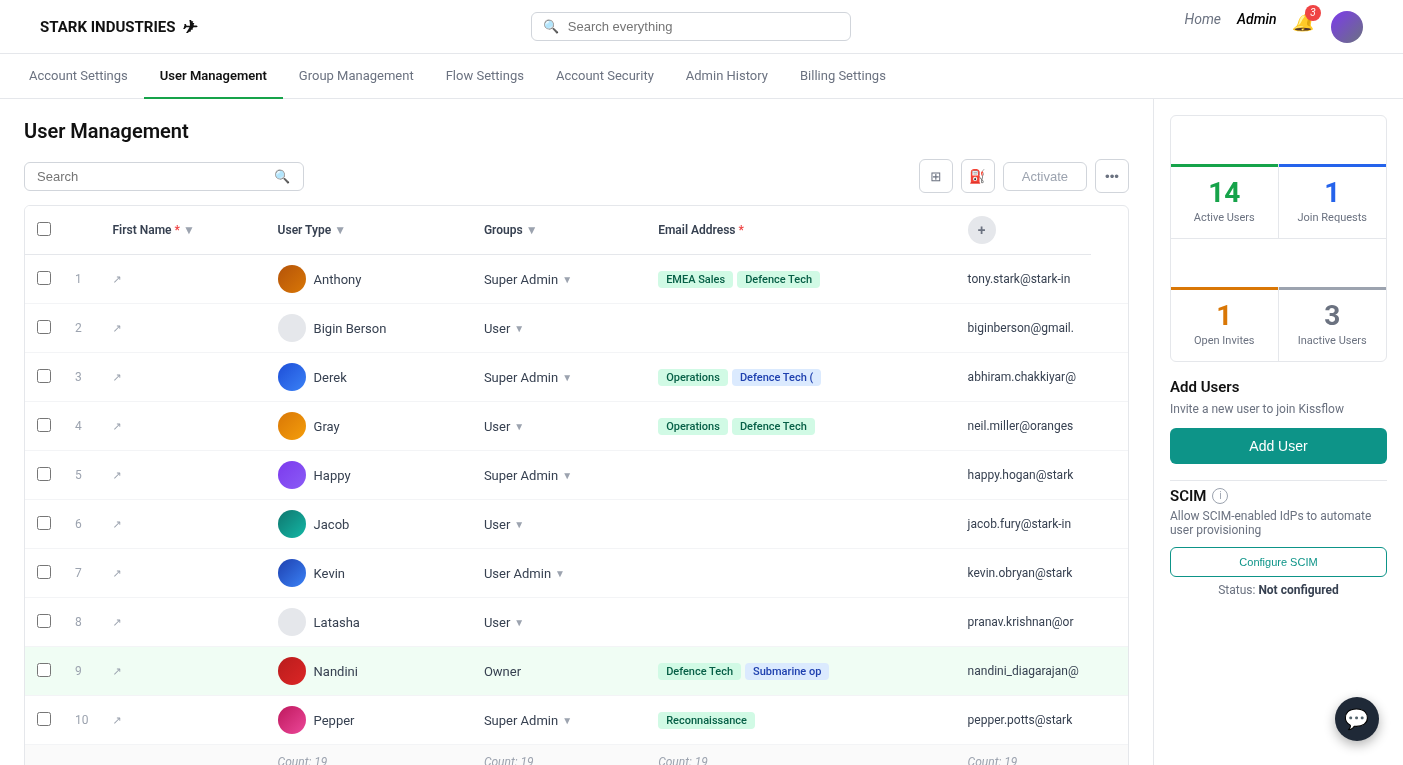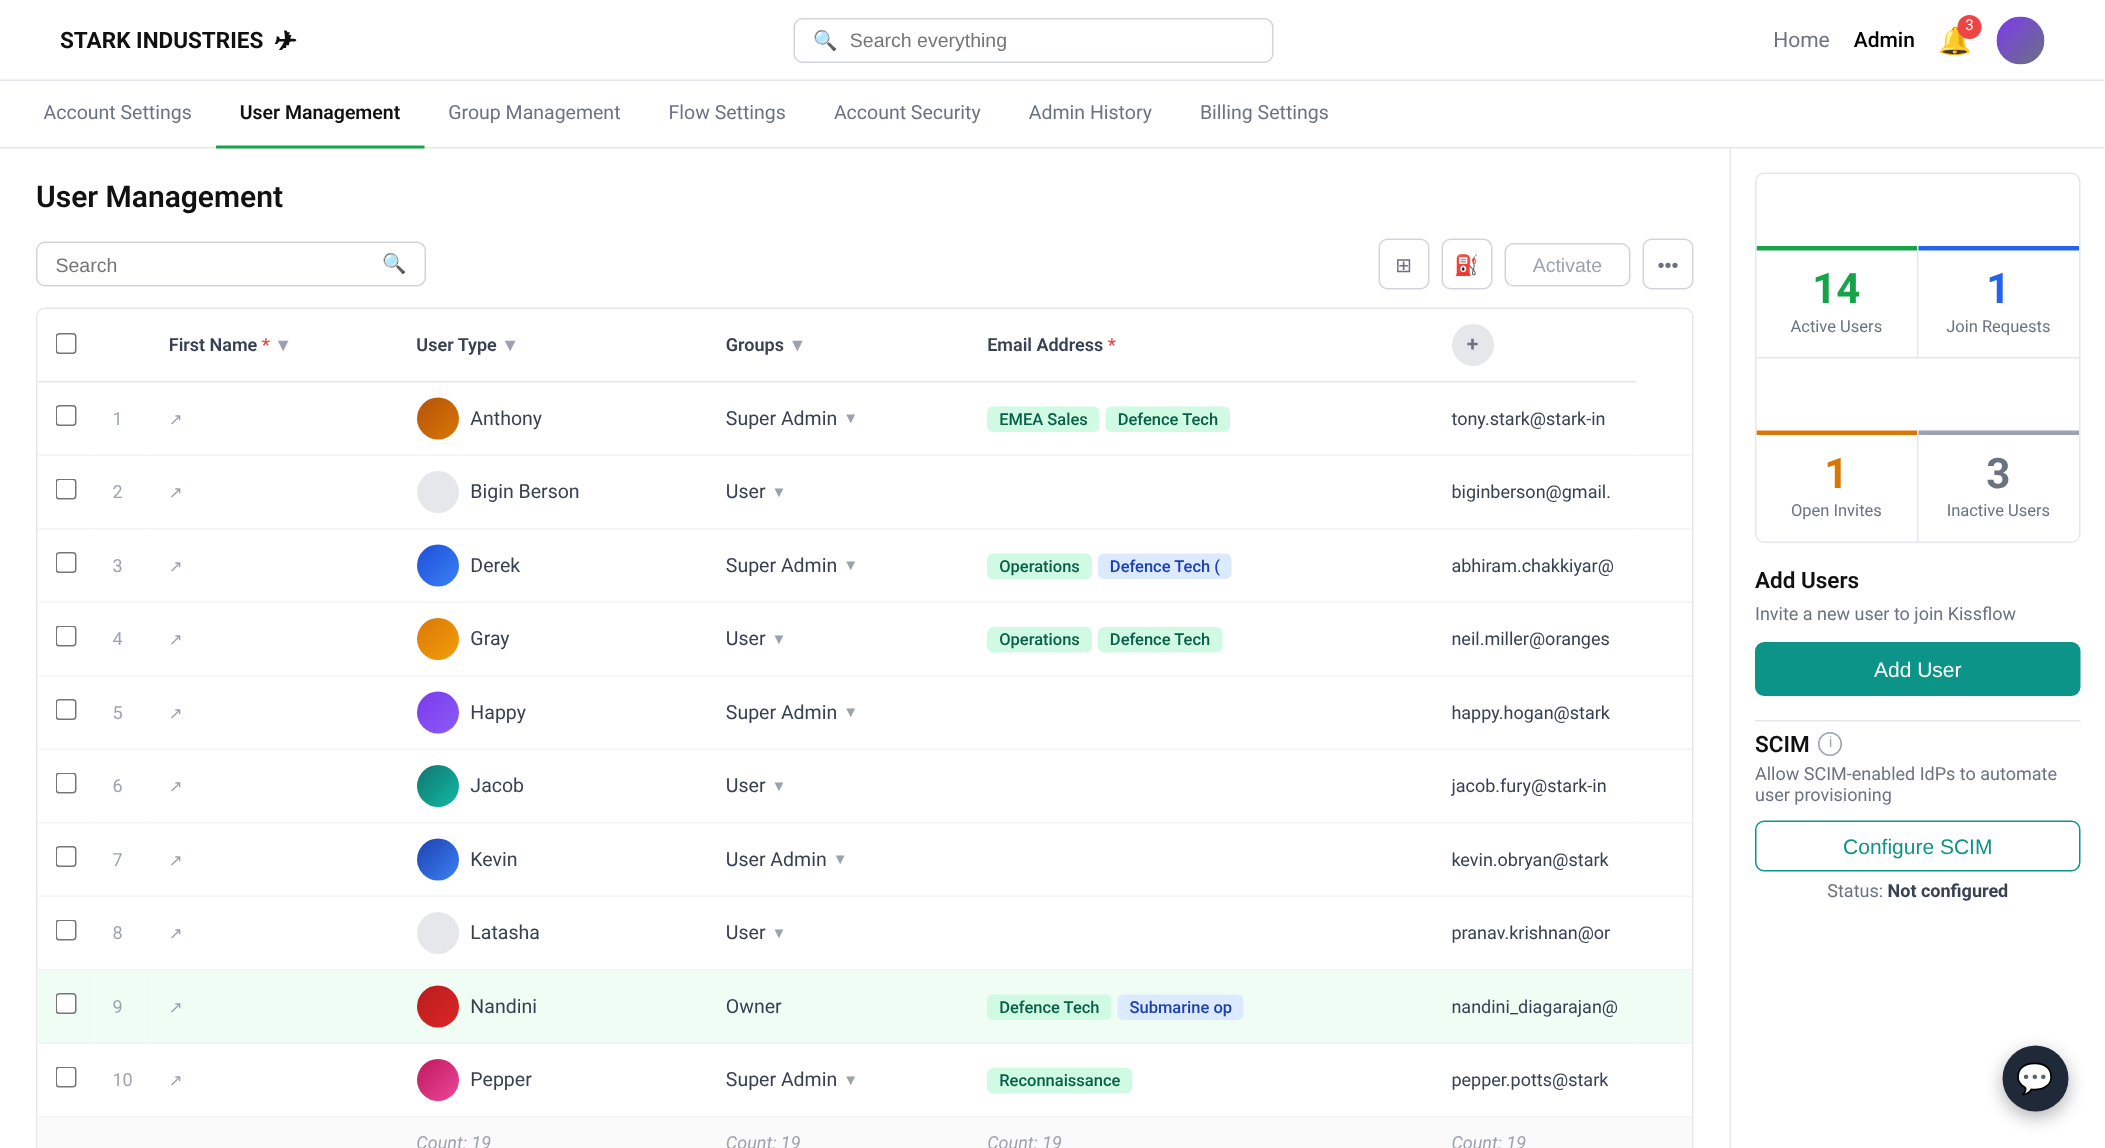--- a/index.html
+++ b/index.html
@@ -10,21 +10,21 @@
       display: flex; align-items: center; justify-content: space-between;
       padding: 0 40px; height: 54px; border-bottom: 1px solid #e5e7eb;
       background: #fff;
     }
     .logo { display: flex; align-items: center; gap: 6px; font-weight: 700; font-size: 15px; color: #111; }
     .search-global {
       display: flex; align-items: center; border: 1px solid #d1d5db; border-radius: 6px;
       padding: 6px 12px; width: 320px; gap: 8px; color: #9ca3af;
     }
     .search-global input { border: none; outline: none; color: #9ca3af; font-size: 13px; width: 100%; background: transparent; }
-    .nav-right { display: flex; align-items: center; gap: 16px; }
+    .nav-right { display: flex; align-items: flex-start; gap: 16px; font-style: italic; }
     .nav-link { color: #6b7280; font-size: 14px; cursor: pointer; }
     .nav-link.active { color: #000000; font-weight: 500; }
     .notif-btn { position: relative; cursor: pointer; }
     .notif-badge {
       position: absolute; top: -6px; right: -6px;
       background: #ef4444; color: #fff; border-radius: 999px;
       font-size: 10px; width: 16px; height: 16px; display: flex; align-items: center; justify-content: center;
     }
     .avatar { width: 32px; height: 32px; border-radius: 50%; background: #6b7280; overflow: hidden; cursor: pointer; }
     .avatar-img { width: 100%; height: 100%; background: linear-gradient(135deg, #7c3aed, #6b7280); }
@@ -44,21 +44,21 @@
     .main-content { display: flex; padding: 0; }
 
     
     .left-panel { flex: 1; padding: 20px 24px; min-width: 0; }
 
     .page-title { font-size: 20px; font-weight: 600; color: #111; margin-bottom: 16px; }
 
     .toolbar { display: flex; align-items: center; gap: 8px; margin-bottom: 12px; }
     .search-box {
       display: flex; align-items: center; border: 1px solid #d1d5db; border-radius: 6px;
-      padding: 6px 12px; width: 260px; gap: 8px;
+      padding: 6px 12px; width: 280px; gap: 8px;
     }
     .search-box input { border: none; outline: none; font-size: 13px; width: 100%; }
     .toolbar-spacer { flex: 1; }
     .icon-btn {
       width: 34px; height: 34px; border: 1px solid #d1d5db; border-radius: 6px;
       background: #fff; display: flex; align-items: center; justify-content: center; cursor: pointer; color: #6b7280;
     }
     .activate-btn {
       padding: 6px 18px; border: 1px solid #d1d5db; border-radius: 6px;
       background: #fff; color: #9ca3af; font-size: 13px; cursor: pointer;
@@ -139,21 +139,21 @@
       border-radius: 6px; font-size: 14px; font-weight: 500; cursor: pointer;
     }
 
     .scim-section { border-top: 1px solid #e5e7eb; padding-top: 6px; }
     .scim-header { display: flex; align-items: center; gap: 6px; margin-bottom: 4px; }
     .scim-title { font-size: 15px; font-weight: 600; color: #111; }
     .info-icon { width: 16px; height: 16px; border-radius: 50%; border: 1px solid #9ca3af; color: #9ca3af; font-size: 10px; display: flex; align-items: center; justify-content: center; cursor: pointer; }
     .scim-desc { font-size: 12px; color: #6b7280; margin-bottom: 10px; }
     .configure-btn {
       width: 100%; padding: 8px; background: #fff; color: #0d9488; border: 1px solid #0d9488;
-      border-radius: 6px; font-size: 14px; font-weight: 500; cursor: pointer;
+      border-radius: 6px; font-size: 11px; font-weight: 500; cursor: pointer;
     }
     .scim-status { font-size: 12px; color: #6b7280; margin-top: 6px; text-align: center; }
     .scim-status strong { color: #374151; }
 
     
     .chat-widget {
       position: fixed; bottom: 24px; right: 24px;
       width: 44px; height: 44px; border-radius: 50%; background: #1f2937;
       display: flex; align-items: center; justify-content: center; cursor: pointer;
       box-shadow: 0 4px 12px rgba(0,0,0,0.3);

